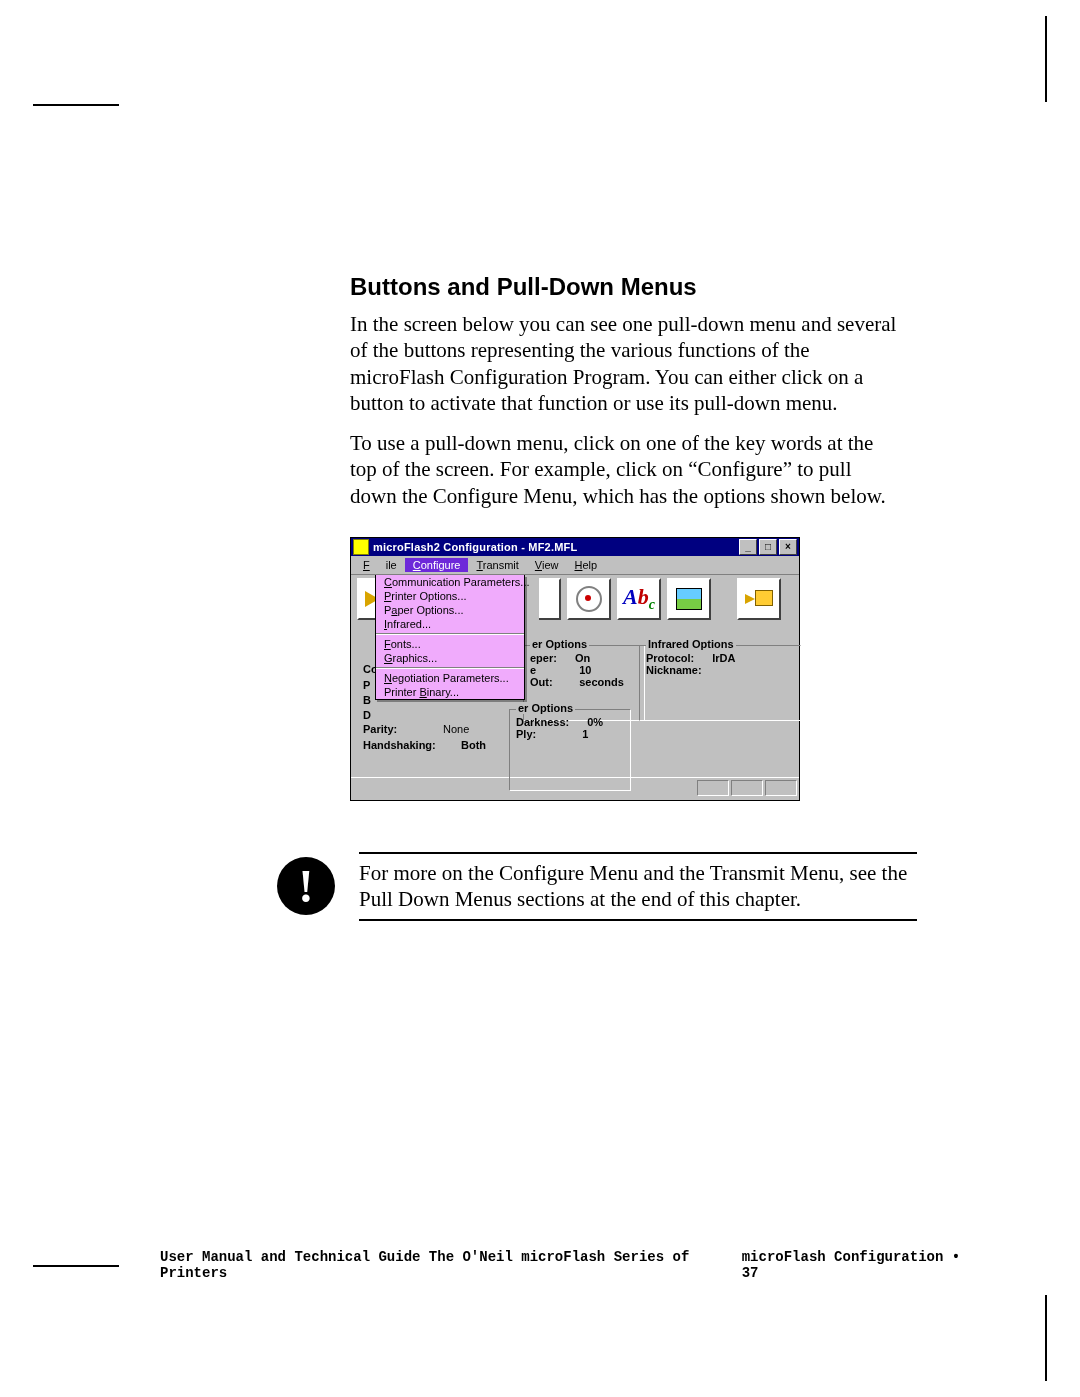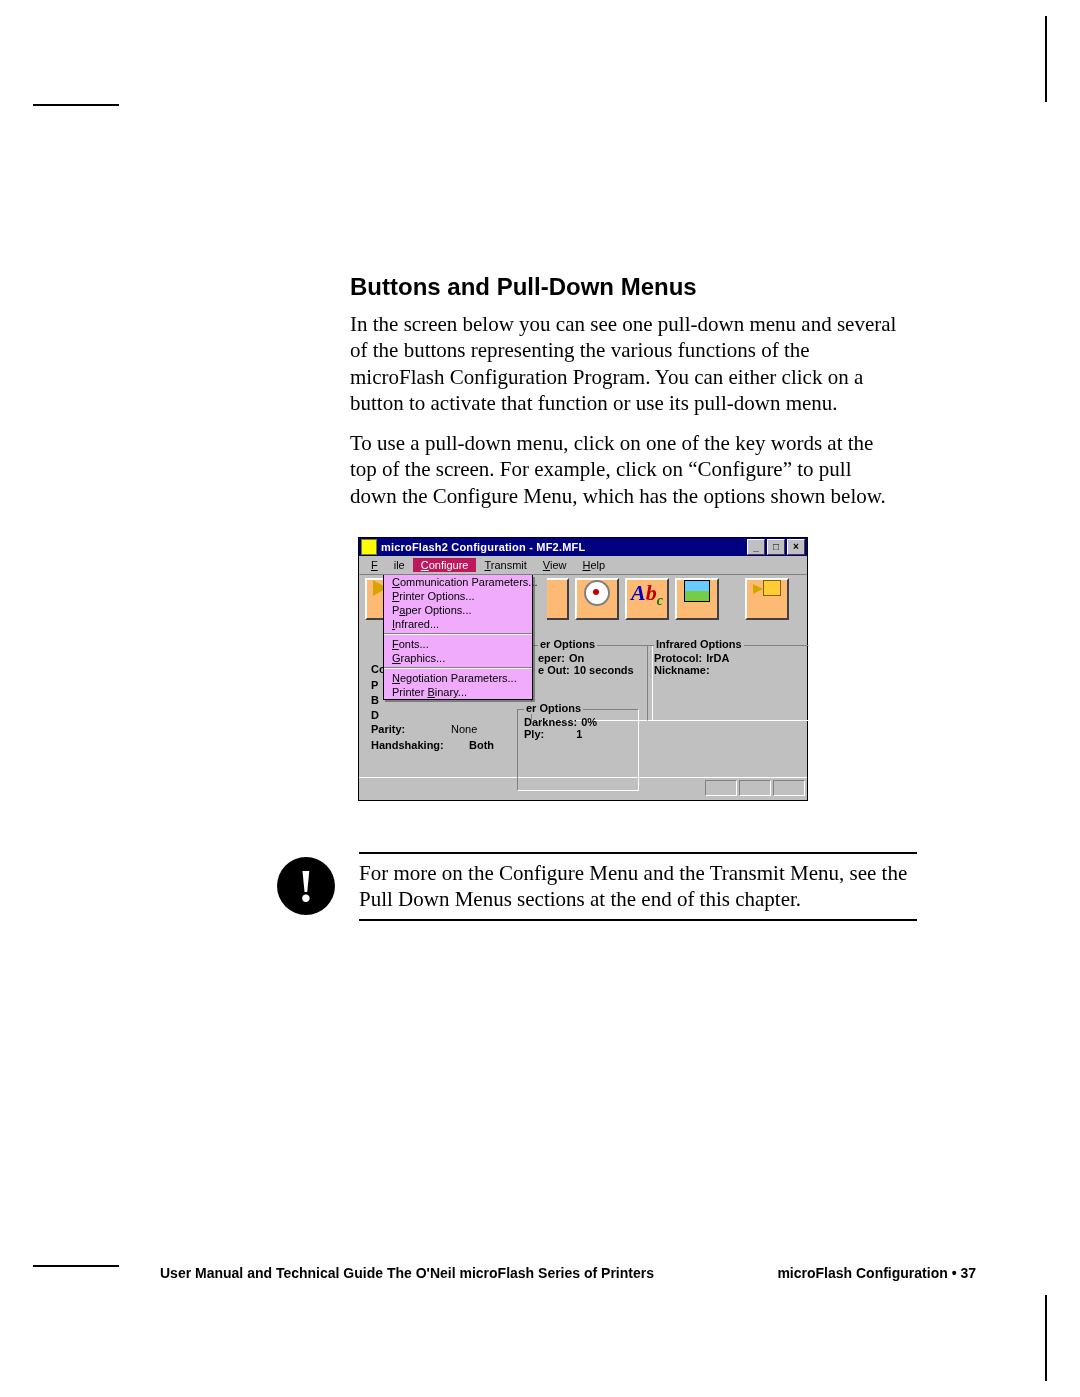--- a/index.html
+++ b/index.html
@@ -6,63 +6,63 @@
 .page{width:1080px;height:1397px;position:relative;margin:0 auto;background:#fff}
 .crop{position:absolute;background:#000}
 .crop.tl-h{top:104px;left:33px;width:86px;height:2px}
 .crop.bl-h{top:1265px;left:33px;width:86px;height:2px}
 .crop.tr-v{top:16px;right:33px;width:2px;height:86px}
 .crop.br-v{bottom:16px;right:33px;width:2px;height:86px}
 .content{position:absolute;left:350px;top:273px;width:559px}
 .heading{font-family:Liberation Sans, sans-serif;font-weight:700;font-size:24px;margin:0 0 10px 0}
 .para{font-size:21px;line-height:1.25;margin:0 11px 14px 0}
 
-.shot{width:448px;margin-left:8px;margin-top:28px;border:1px solid #000;font-family:"MS Sans Serif",Tahoma,Arial,sans-serif;font-size:11px;color:#000;background:#c0c0c0}
+.shot{width:448px;margin-left:0;margin-top:28px;border:1px solid #000;font-family:"MS Sans Serif",Tahoma,Arial,sans-serif;font-size:11px;color:#000;background:#c0c0c0}
 .titlebar{height:18px;background:linear-gradient(#000080,#000080);color:#fff;display:flex;align-items:center;padding:0 2px;font-weight:700}
 .tb-icon{width:14px;height:14px;background:#ffff00;border:1px solid #808000;margin-right:4px}
 .tb-title{flex:1;font-size:11px;letter-spacing:.2px}
 .tb-btn{width:16px;height:14px;background:#c0c0c0;border:1px solid #fff;border-right-color:#404040;border-bottom-color:#404040;margin-left:2px;display:flex;align-items:center;justify-content:center;color:#000;font-size:10px;font-weight:700;line-height:1}
 .menubar{height:18px;background:#c0c0c0;display:flex;align-items:center;padding:0 4px;gap:0;user-select:none}
 .menubar span{padding:1px 8px;font-size:11px}
 .menubar span u{text-decoration:underline}
-.menubar .sel{background:#be185d;color:#fff}
+.menubar .sel{background:#6d28d9;color:#fff}
 .clientarea{position:relative;height:202px;background:#c0c0c0;border-top:1px solid #808080}
 
 .toolbar{position:absolute;left:0;top:4px;height:40px;display:flex;align-items:center}
-.tool{width:40px;height:38px;border:2px solid #fff;border-right-color:#404040;border-bottom-color:#404040;background:#fdba74;margin-left:6px;display:flex;align-items:flex-start;justify-content:center}
+.tool{width:40px;height:38px;border:2px solid #fff;border-right-color:#404040;border-bottom-color:#404040;background:#ffffff;margin-left:6px;display:flex;align-items:center;justify-content:center}
 .tool.cut{width:26px}
 
 .dropdown{position:absolute;left:24px;top:0;width:148px;background:#f0abfc;border:1px solid #000;border-top:none;box-shadow:2px 2px 0 rgba(0,0,0,.35);z-index:5}
 .dropdown .mi{padding:1px 8px;font-size:11px;white-space:nowrap}
 .dropdown .mi u{text-decoration:underline}
 .dropdown hr{border:none;border-top:1px solid #808080;border-bottom:1px solid #fff;margin:2px 0}
 
 .group{position:absolute;border:1px solid #808080;border-right-color:#fff;border-bottom-color:#fff;padding:6px 6px 20px 6px;font-size:11px}
 .group .legend{position:absolute;top:-8px;left:6px;background:#c0c0c0;padding:0 2px;font-weight:700}
-.row{display:flex;gap:4px}
+.row{display:flex;gap:18px}
 .lbl{font-weight:700}
 .group.paper{left:172px;top:70px;width:108px;height:48px}
 .group.ir{left:288px;top:70px;width:148px;height:48px}
 .group.printer{left:158px;top:134px;width:108px;height:54px}
 .frag{position:absolute;font-size:11px;font-weight:700}
 
 .frag.p1{left:12px;top:88px}
 .frag.p2{left:12px;top:104px}
 .frag.p3{left:12px;top:119px}
 .frag.p4{left:12px;top:148px}
 .frag.p5{left:12px;top:164px}
 
 .status{height:18px;background:#c0c0c0;border-top:1px solid #fff;display:flex;justify-content:flex-end;gap:2px;padding:2px}
 .status .cell{width:30px;height:14px;border:1px solid #808080;border-right-color:#fff;border-bottom-color:#fff}
 
 .noteblock{position:absolute;left:277px;top:852px;width:640px;display:flex;align-items:center;gap:24px}
 .bang{width:58px;height:58px;border-radius:50%;background:#000;color:#fff;display:flex;align-items:center;justify-content:center;font-weight:700;font-size:46px;flex:none;font-family:"Times New Roman",serif}
 .note-text{border-top:2px solid #000;border-bottom:2px solid #000;padding:6px 0;font-size:21px;line-height:1.25;flex:1}
 
-.footer{position:absolute;left:160px;right:104px;bottom:116px;display:flex;justify-content:space-between;font-family:Liberation Sans, sans-serif;font-size:14px;font-weight:700}
+.footer{position:absolute;left:160px;right:104px;bottom:116px;display:flex;justify-content:space-between;font-family:Liberation Mono, monospace;font-size:14px;font-weight:700}
 
 .g-arrow{width:0;height:0;border-top:8px solid transparent;border-bottom:8px solid transparent;border-left:14px solid #d9a400}
 .g-roll{width:22px;height:22px;border-radius:50%;background:#fff;border:2px solid #808080;position:relative}
 .g-roll::after{content:"";position:absolute;left:7px;top:7px;width:6px;height:6px;border-radius:50%;background:#c00}
 .g-abc{font-family:"Times New Roman",serif;font-style:italic;font-weight:700;font-size:22px;color:#0000c0}
 .g-abc .b{color:#c00000}
 .g-abc .c{color:#008000;font-size:14px;vertical-align:sub}
 .g-pic{width:24px;height:20px;background:linear-gradient(#6cf 50%,#7c4 50%);border:1px solid #000}
 .g-send{position:relative;width:28px;height:18px}
 .g-send .ar{position:absolute;left:0;top:4px;width:0;height:0;border-top:5px solid transparent;border-bottom:5px solid transparent;border-left:10px solid #d9a400}

